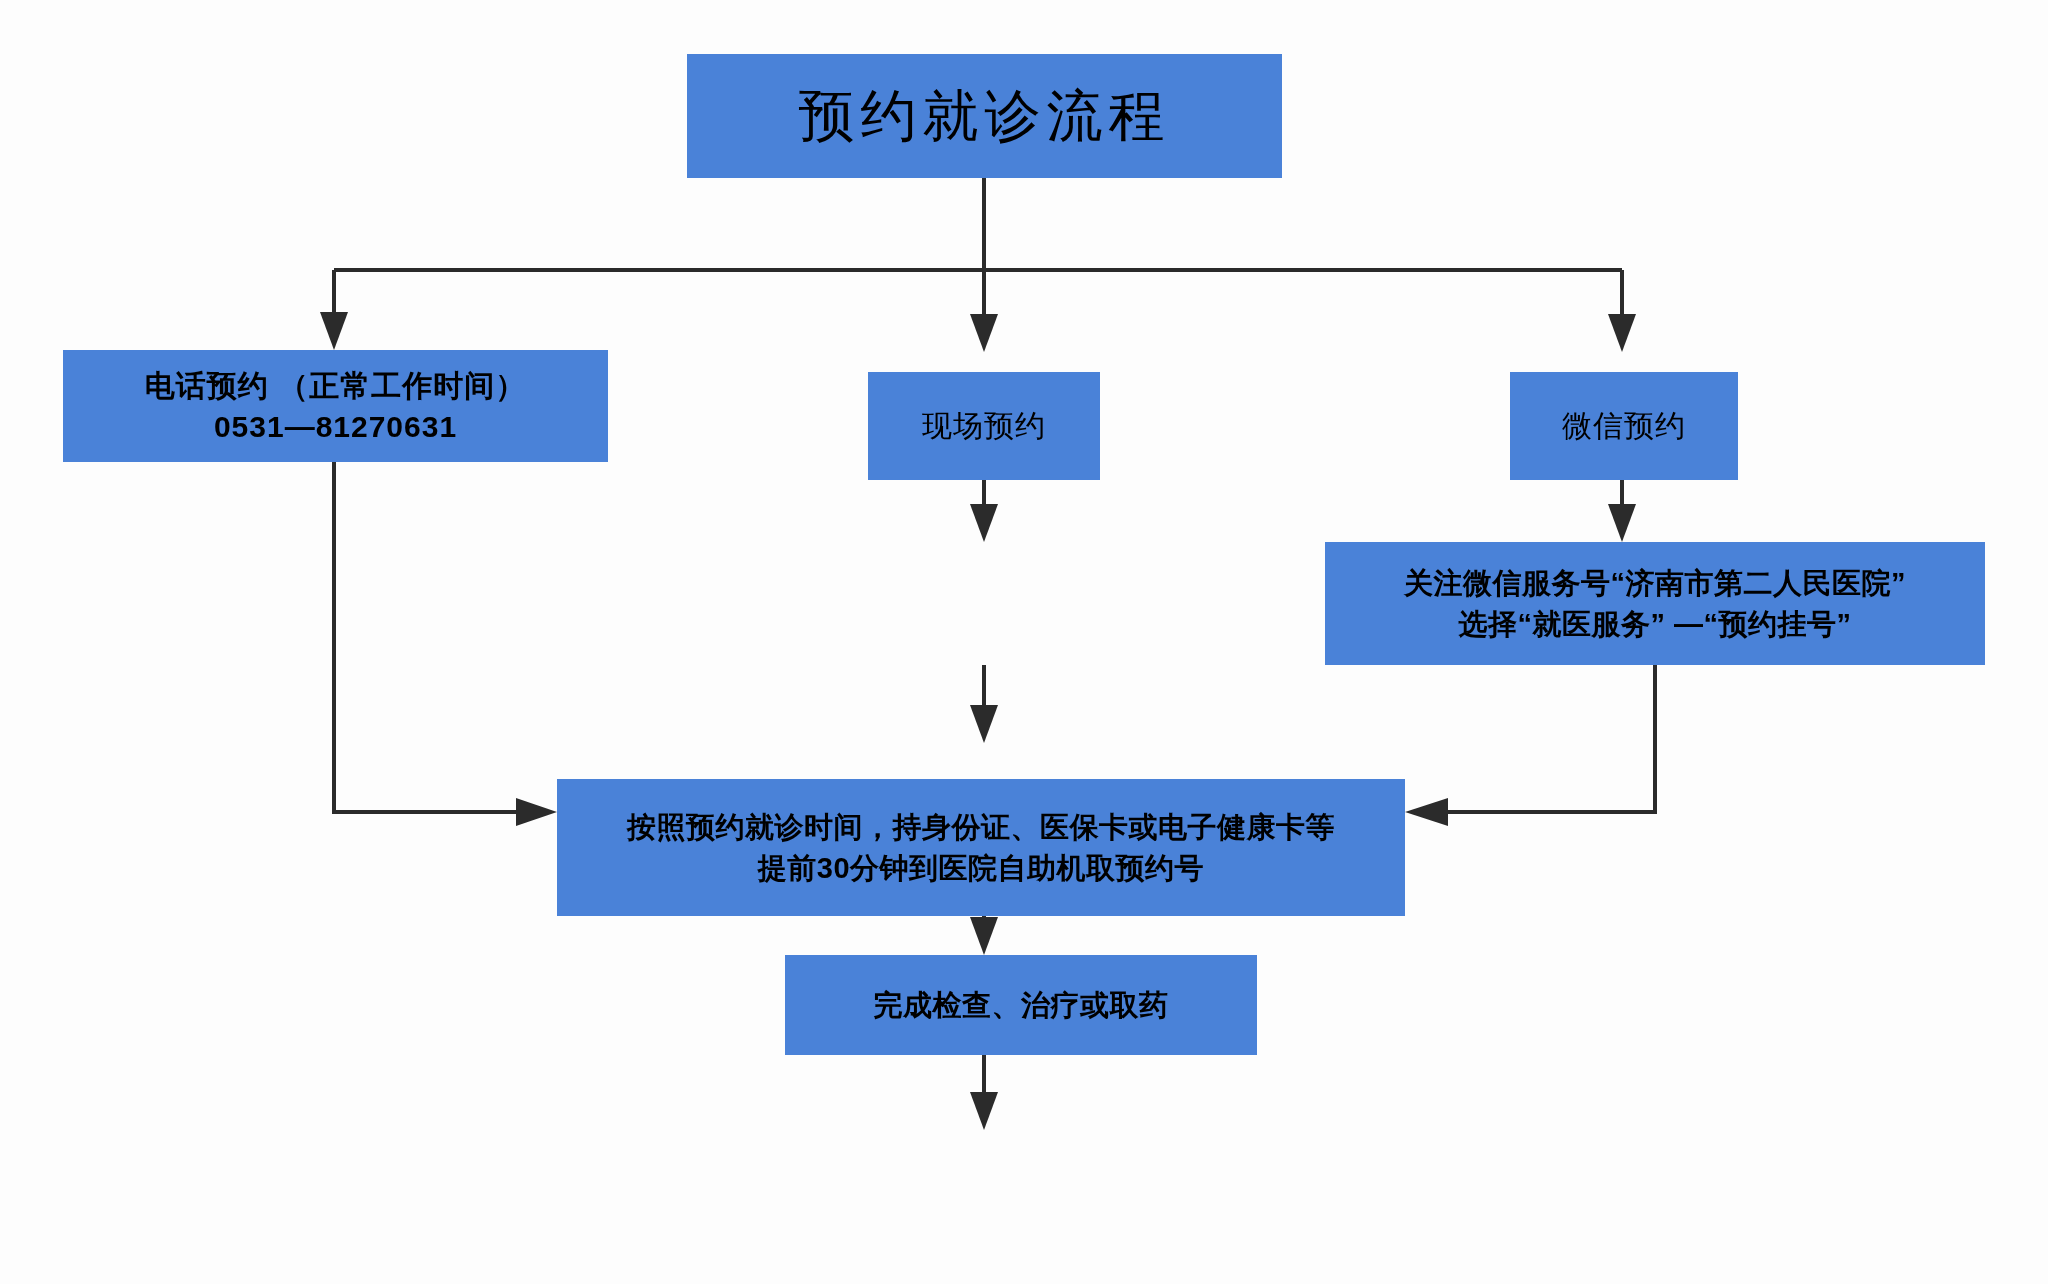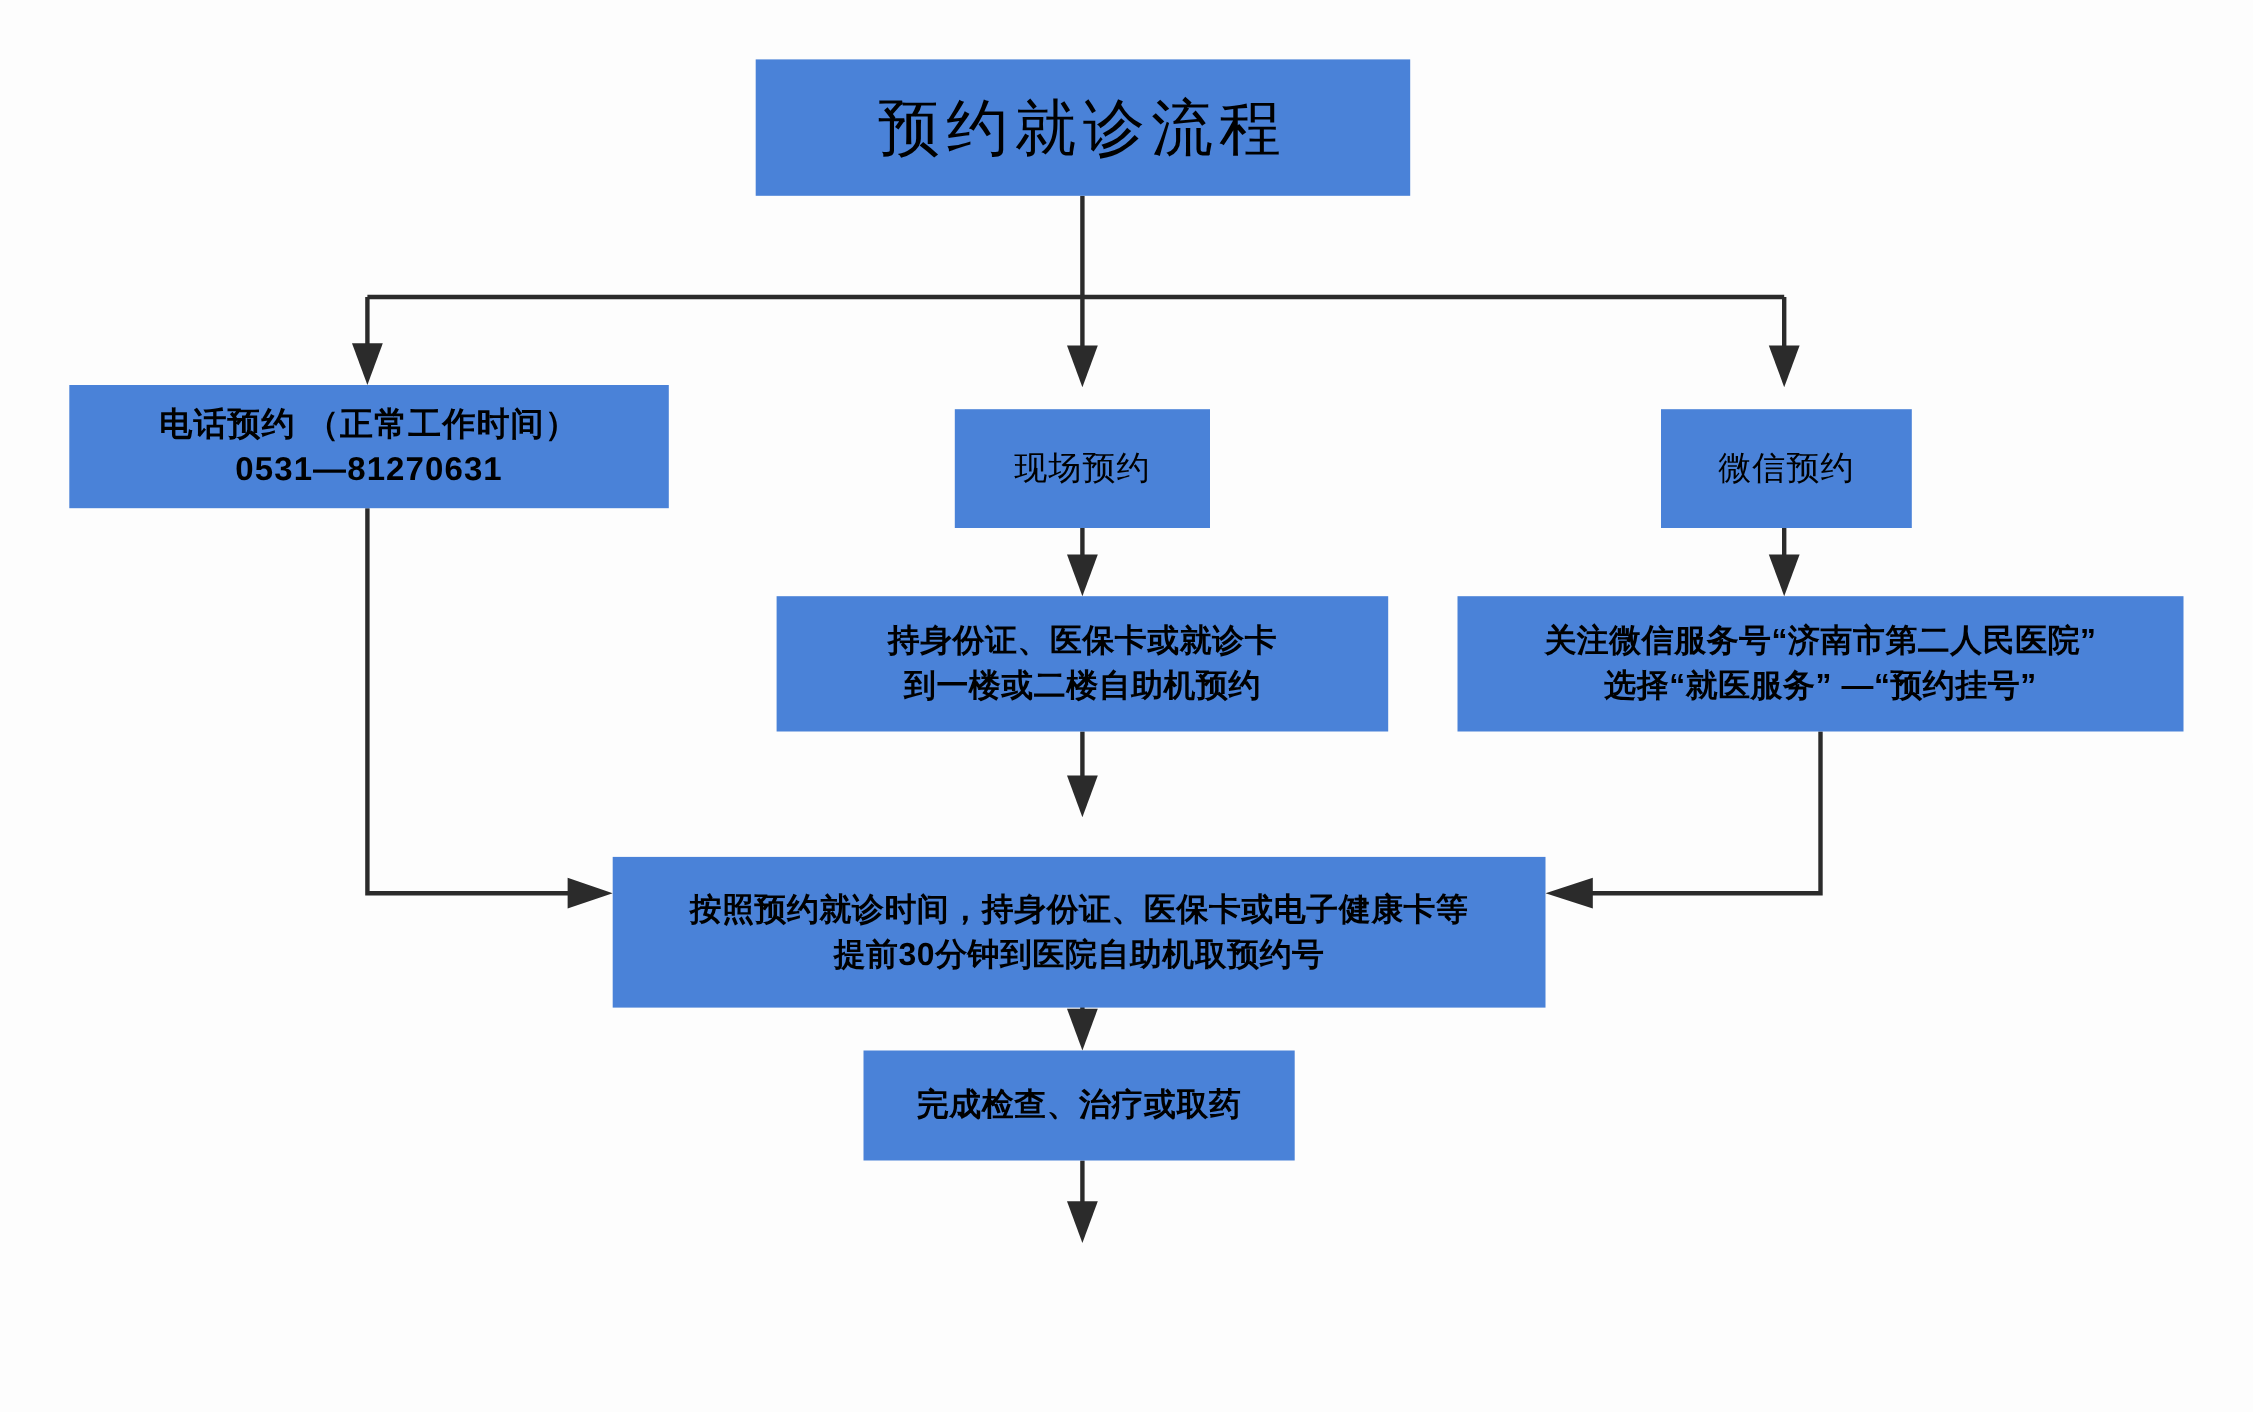--- a/index.html
+++ b/index.html
@@ -116,25 +116,23 @@
 
   <div class="node title-node" style="left:687px; top:54px; width:595px; height:124px;">预约就诊流程</div>
 
   <div class="node branch-node" style="left:63px; top:350px; width:545px; height:112px;font-weight:bold;">电话预约 （正常工作时间）
 0531—81270631</div>
 
   <div class="node branch-node" style="left:868px; top:352px; width:232px; height:108px;margin-top:20px;">现场预约</div>
 
   <div class="node branch-node" style="left:1510px; top:372px; width:228px; height:108px;">微信预约</div>
 
-  <div class="node step-node" style="left:706px; top:542px; width:556px; height:123px;">持身份证、医保卡或就诊卡
-到一楼或二楼自助机预约</div>
 
   <div class="node step-node" style="left:1325px; top:542px; width:660px; height:123px;">关注微信服务号“济南市第二人民医院”
 选择“就医服务” —“预约挂号”</div>
 
   <div class="node merge-node" style="left:557px; top:743px; width:848px; height:137px;">按照预约就诊时间，持身份证、医保卡或电子健康卡等
 提前30分钟到医院自助机取预约号</div>
 
-  <div class="node tail-node" style="left:785px; top:955px; width:392px; height:100px;">完成检查、治疗或取药</div>
+  <div class="node tail-node" style="left:785px; top:955px; width:472px; height:100px;">完成检查、治疗或取药</div>
 
 
 </div>
 
 </body></html>

